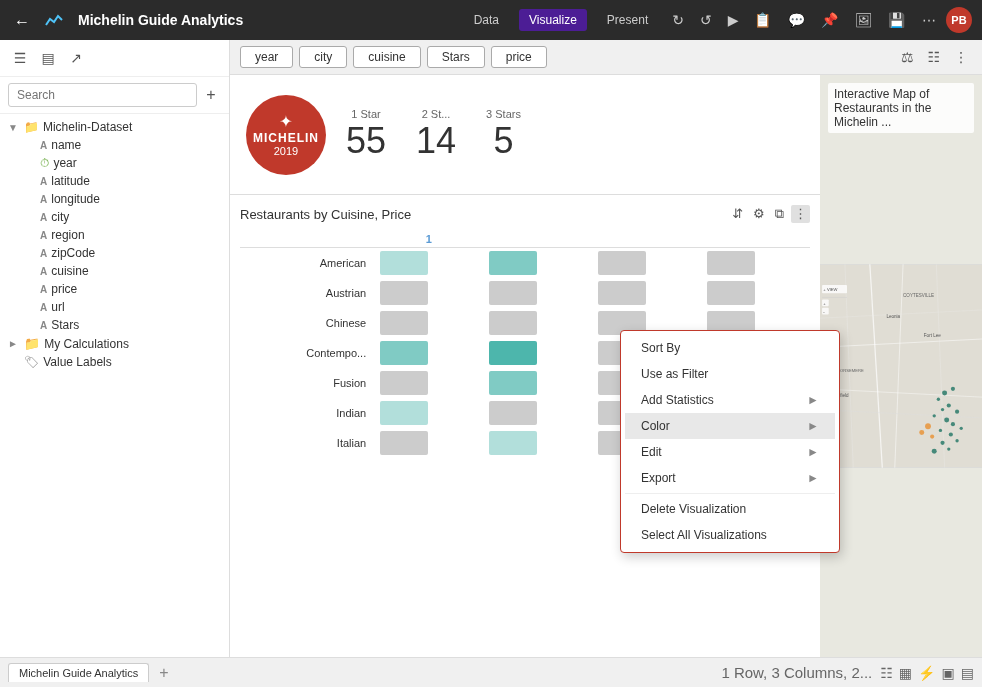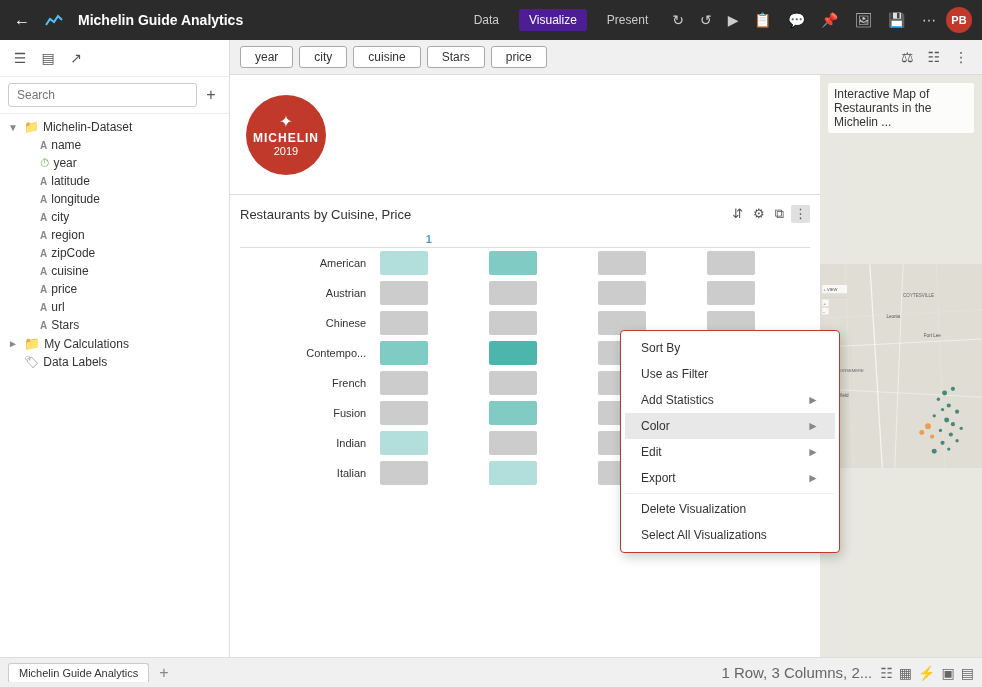--- a/index.html
+++ b/index.html
@@ -476,21 +476,21 @@
         </div>
       </div>
       <div class="folder-item">
         <span class="tree-expand">►</span>
         <span class="folder-icon">📁</span>
         <span class="tree-label">My Calculations</span>
       </div>
       <div class="folder-item">
         <span class="tree-expand"></span>
         <span class="tag-icon">🏷</span>
-        <span class="tree-label">Data Labels</span>
+        <span class="tree-label">Value Labels</span>
       </div>
     </div>
   </div>
 
   <div class="content-area">
 
     <div class="pills-bar">
       <div class="pill">year</div>
       <div class="pill">city</div>
       <div class="pill">cuisine</div>
@@ -505,20 +505,34 @@
 
     <div class="dashboard">
 
       <div class="left-panel">
 
         <div class="kpi-area">
           <div class="michelin-badge">
             <div class="michelin-star">✦</div>
             <div class="michelin-text">MICHELIN</div>
             <div class="michelin-year">2019</div>
+          </div>
+          <div class="kpi-items">
+            <div class="kpi-item">
+              <div class="kpi-label">1 Star</div>
+              <div class="kpi-value">55</div>
+            </div>
+            <div class="kpi-item">
+              <div class="kpi-label">2 St...</div>
+              <div class="kpi-value">14</div>
+            </div>
+            <div class="kpi-item">
+              <div class="kpi-label">3 Stars</div>
+              <div class="kpi-value">5</div>
+            </div>
           </div>
         </div>
 
         <div class="chart-container">
           <div class="chart-header">
             <span class="chart-title">Restaurants by Cuisine, Price</span>
             <div class="chart-toolbar">
               <span class="chart-toolbar-btn">⇵</span>
               <span class="chart-toolbar-btn">⚙</span>
               <span class="chart-toolbar-btn">⧉</span>
@@ -591,35 +605,20 @@
                       <div class="heat-cell" style="background: rgb(77, 182, 172);"></div>
                     </td>
                     <td>
                       <div class="heat-cell" style="background: rgb(204, 204, 204);"></div>
                     </td>
                     <td>
                       <div class="heat-cell" style="background: rgb(204, 204, 204);"></div>
                     </td>
                   </tr>
                   <tr>
-                    <td class="row-label">French</td>
-                    <td>
-                      <div class="heat-cell" style="background: rgb(204, 204, 204);"></div>
-                    </td>
-                    <td>
-                      <div class="heat-cell" style="background: rgb(204, 204, 204);"></div>
-                    </td>
-                    <td>
-                      <div class="heat-cell" style="background: rgb(204, 204, 204);"></div>
-                    </td>
-                    <td>
-                      <div class="heat-cell" style="background: rgb(204, 204, 204);"></div>
-                    </td>
-                  </tr>
-                  <tr>
                     <td class="row-label">Fusion</td>
                     <td>
                       <div class="heat-cell" style="background: rgb(204, 204, 204);"></div>
                     </td>
                     <td>
                       <div class="heat-cell" style="background: rgb(128, 203, 196);"></div>
                     </td>
                     <td>
                       <div class="heat-cell" style="background: rgb(204, 204, 204);"></div>
                     </td>

